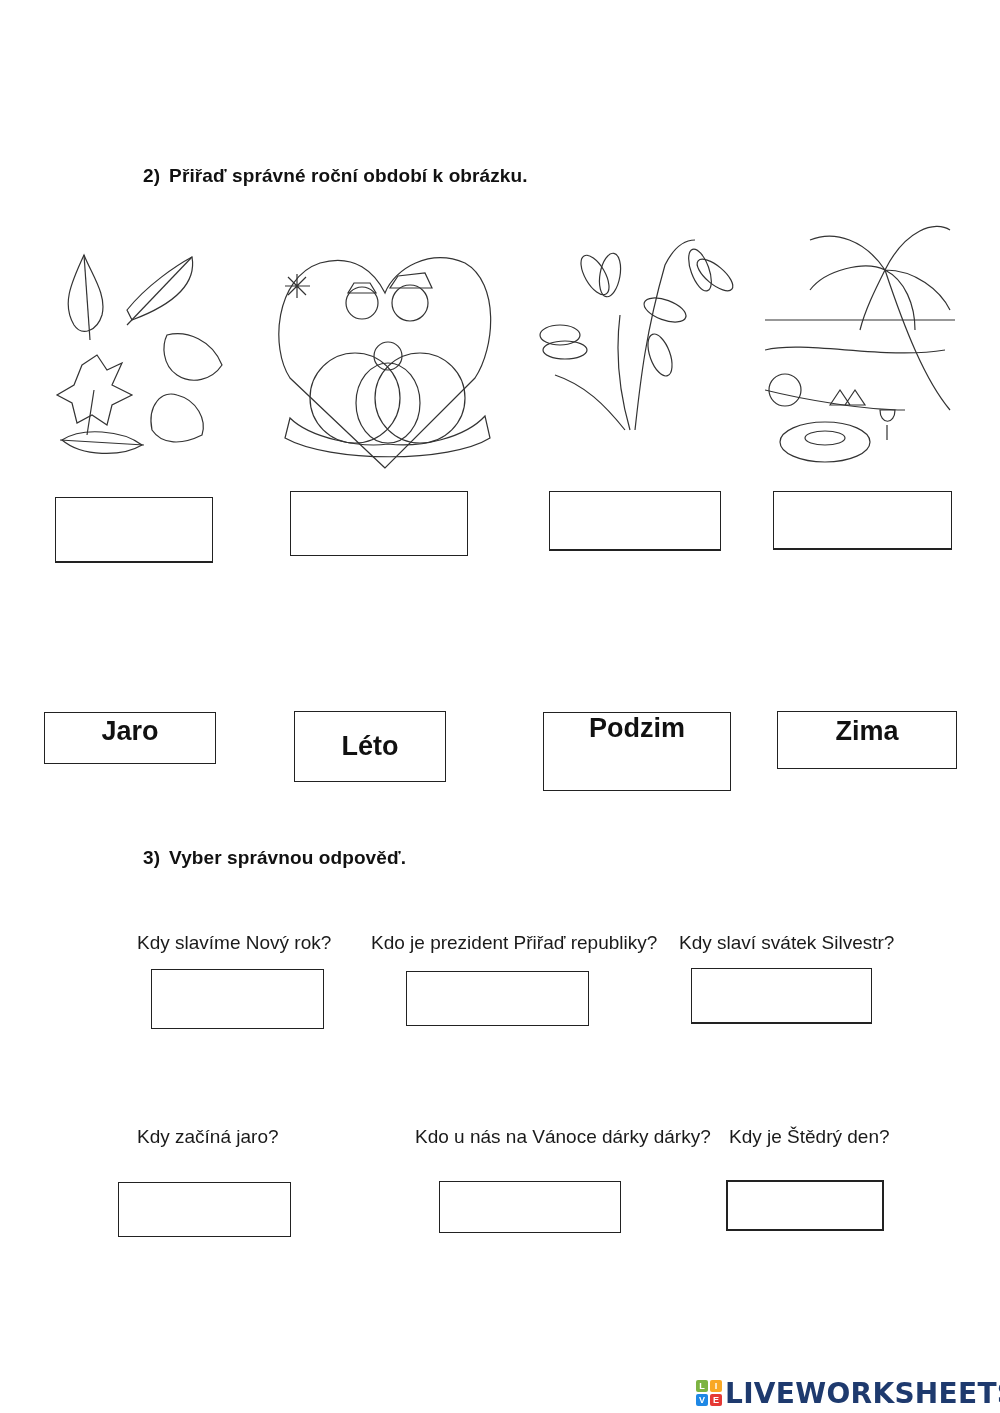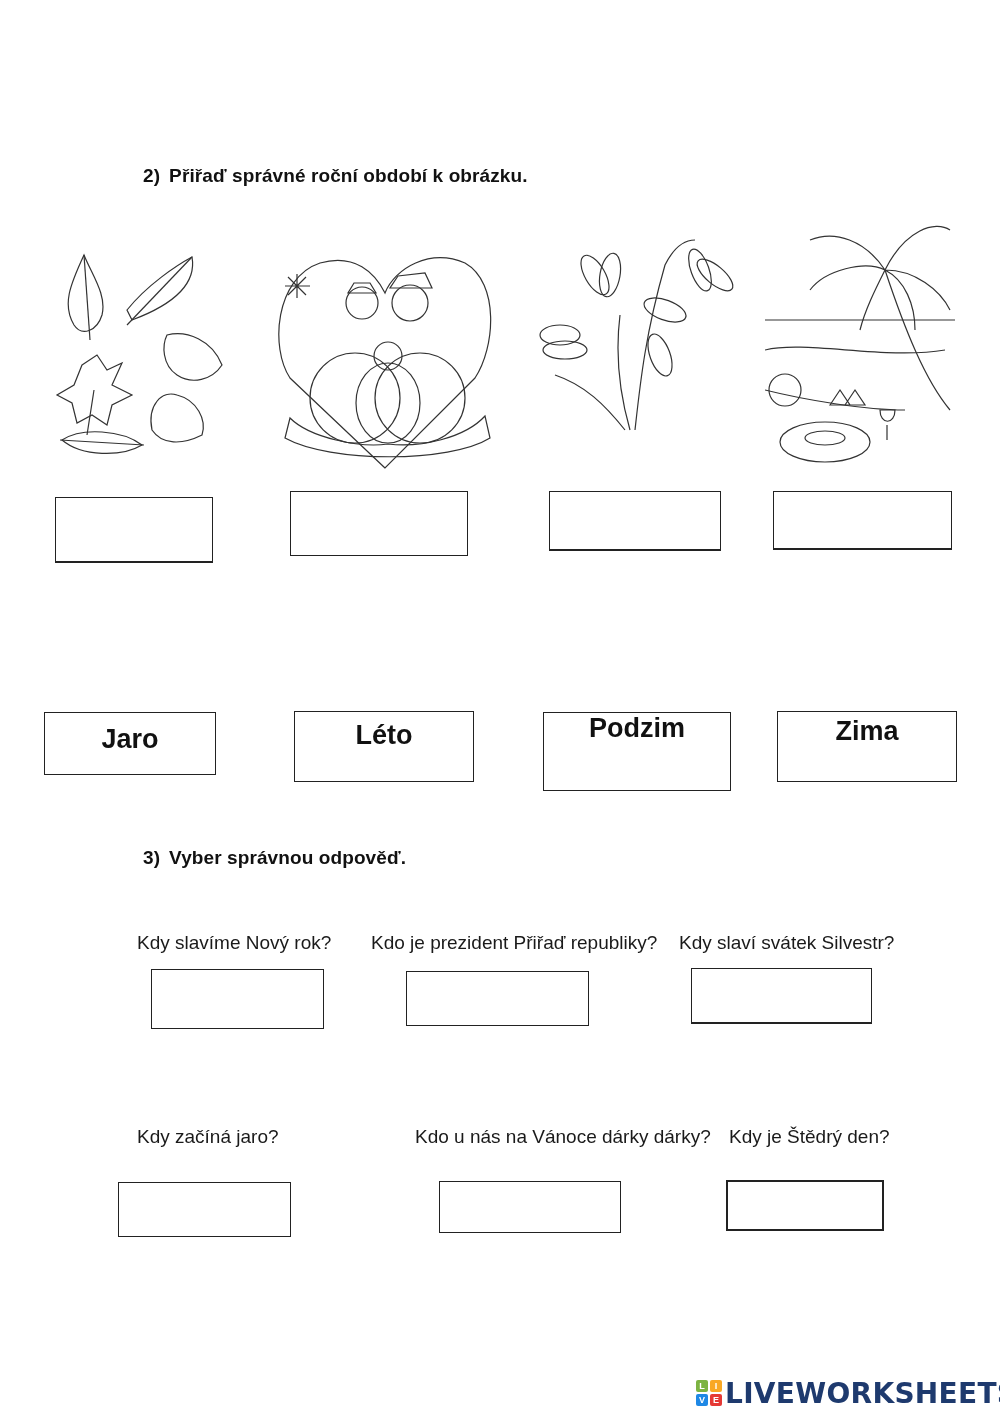--- a/index.html
+++ b/index.html
@@ -85,30 +85,30 @@
       <ellipse cx="60" cy="228" rx="20" ry="7"></ellipse>
     <path d="M115 200 C115 215 130 215 130 200 Z M122 215 L122 230"></path>
   </svg>
 </div>
 
 <div class="drop thick-bottom" style="left:55px; top:497px; width:158px; height:66px;"></div>
 <div class="drop" style="left:290px; top:491px; width:178px; height:65px;"></div>
 <div class="drop thick-bottom" style="left:549px; top:491px; width:172px; height:60px;"></div>
 <div class="drop thick-bottom" style="left:773px; top:491px; width:179px; height:59px;"></div>
 
-<div class="season" style="left:44px; top:712px; width:172px; height:63px; padding-top:11px;">
+<div class="season" style="left:44px; top:712px; width:172px; height:52px; padding-top:3px;">
   <span>Jaro</span>
 </div>
-<div class="season" style="left:294px; top:711px; width:180px; height:71px; padding-top:8px;">
+<div class="season" style="left:294px; top:711px; width:152px; height:71px; padding-top:19px;">
   <span>Léto</span>
 </div>
 <div class="season" style="left:543px; top:712px; width:188px; height:79px; ">
   <span>Podzim</span>
 </div>
-<div class="season" style="left:777px; top:711px; width:180px; height:71px; padding-top:4px;">
+<div class="season" style="left:777px; top:711px; width:180px; height:58px; padding-top:4px;">
   <span>Zima</span>
 </div>
 
 <div class="abs heading" style="left:143px; top:847px;">
   <span class="num">3)</span><span>Vyber správnou odpověď.</span>
 </div>
 
 <div class="q" style="left:137px; top:932px;">Kdy slavíme Nový rok?</div>
 <div class="q" style="left:371px; top:932px;">Kdo je prezident Přiřaď republiky?</div>
 <div class="q" style="left:679px; top:932px;">Kdy slaví svátek Silvestr?</div>

